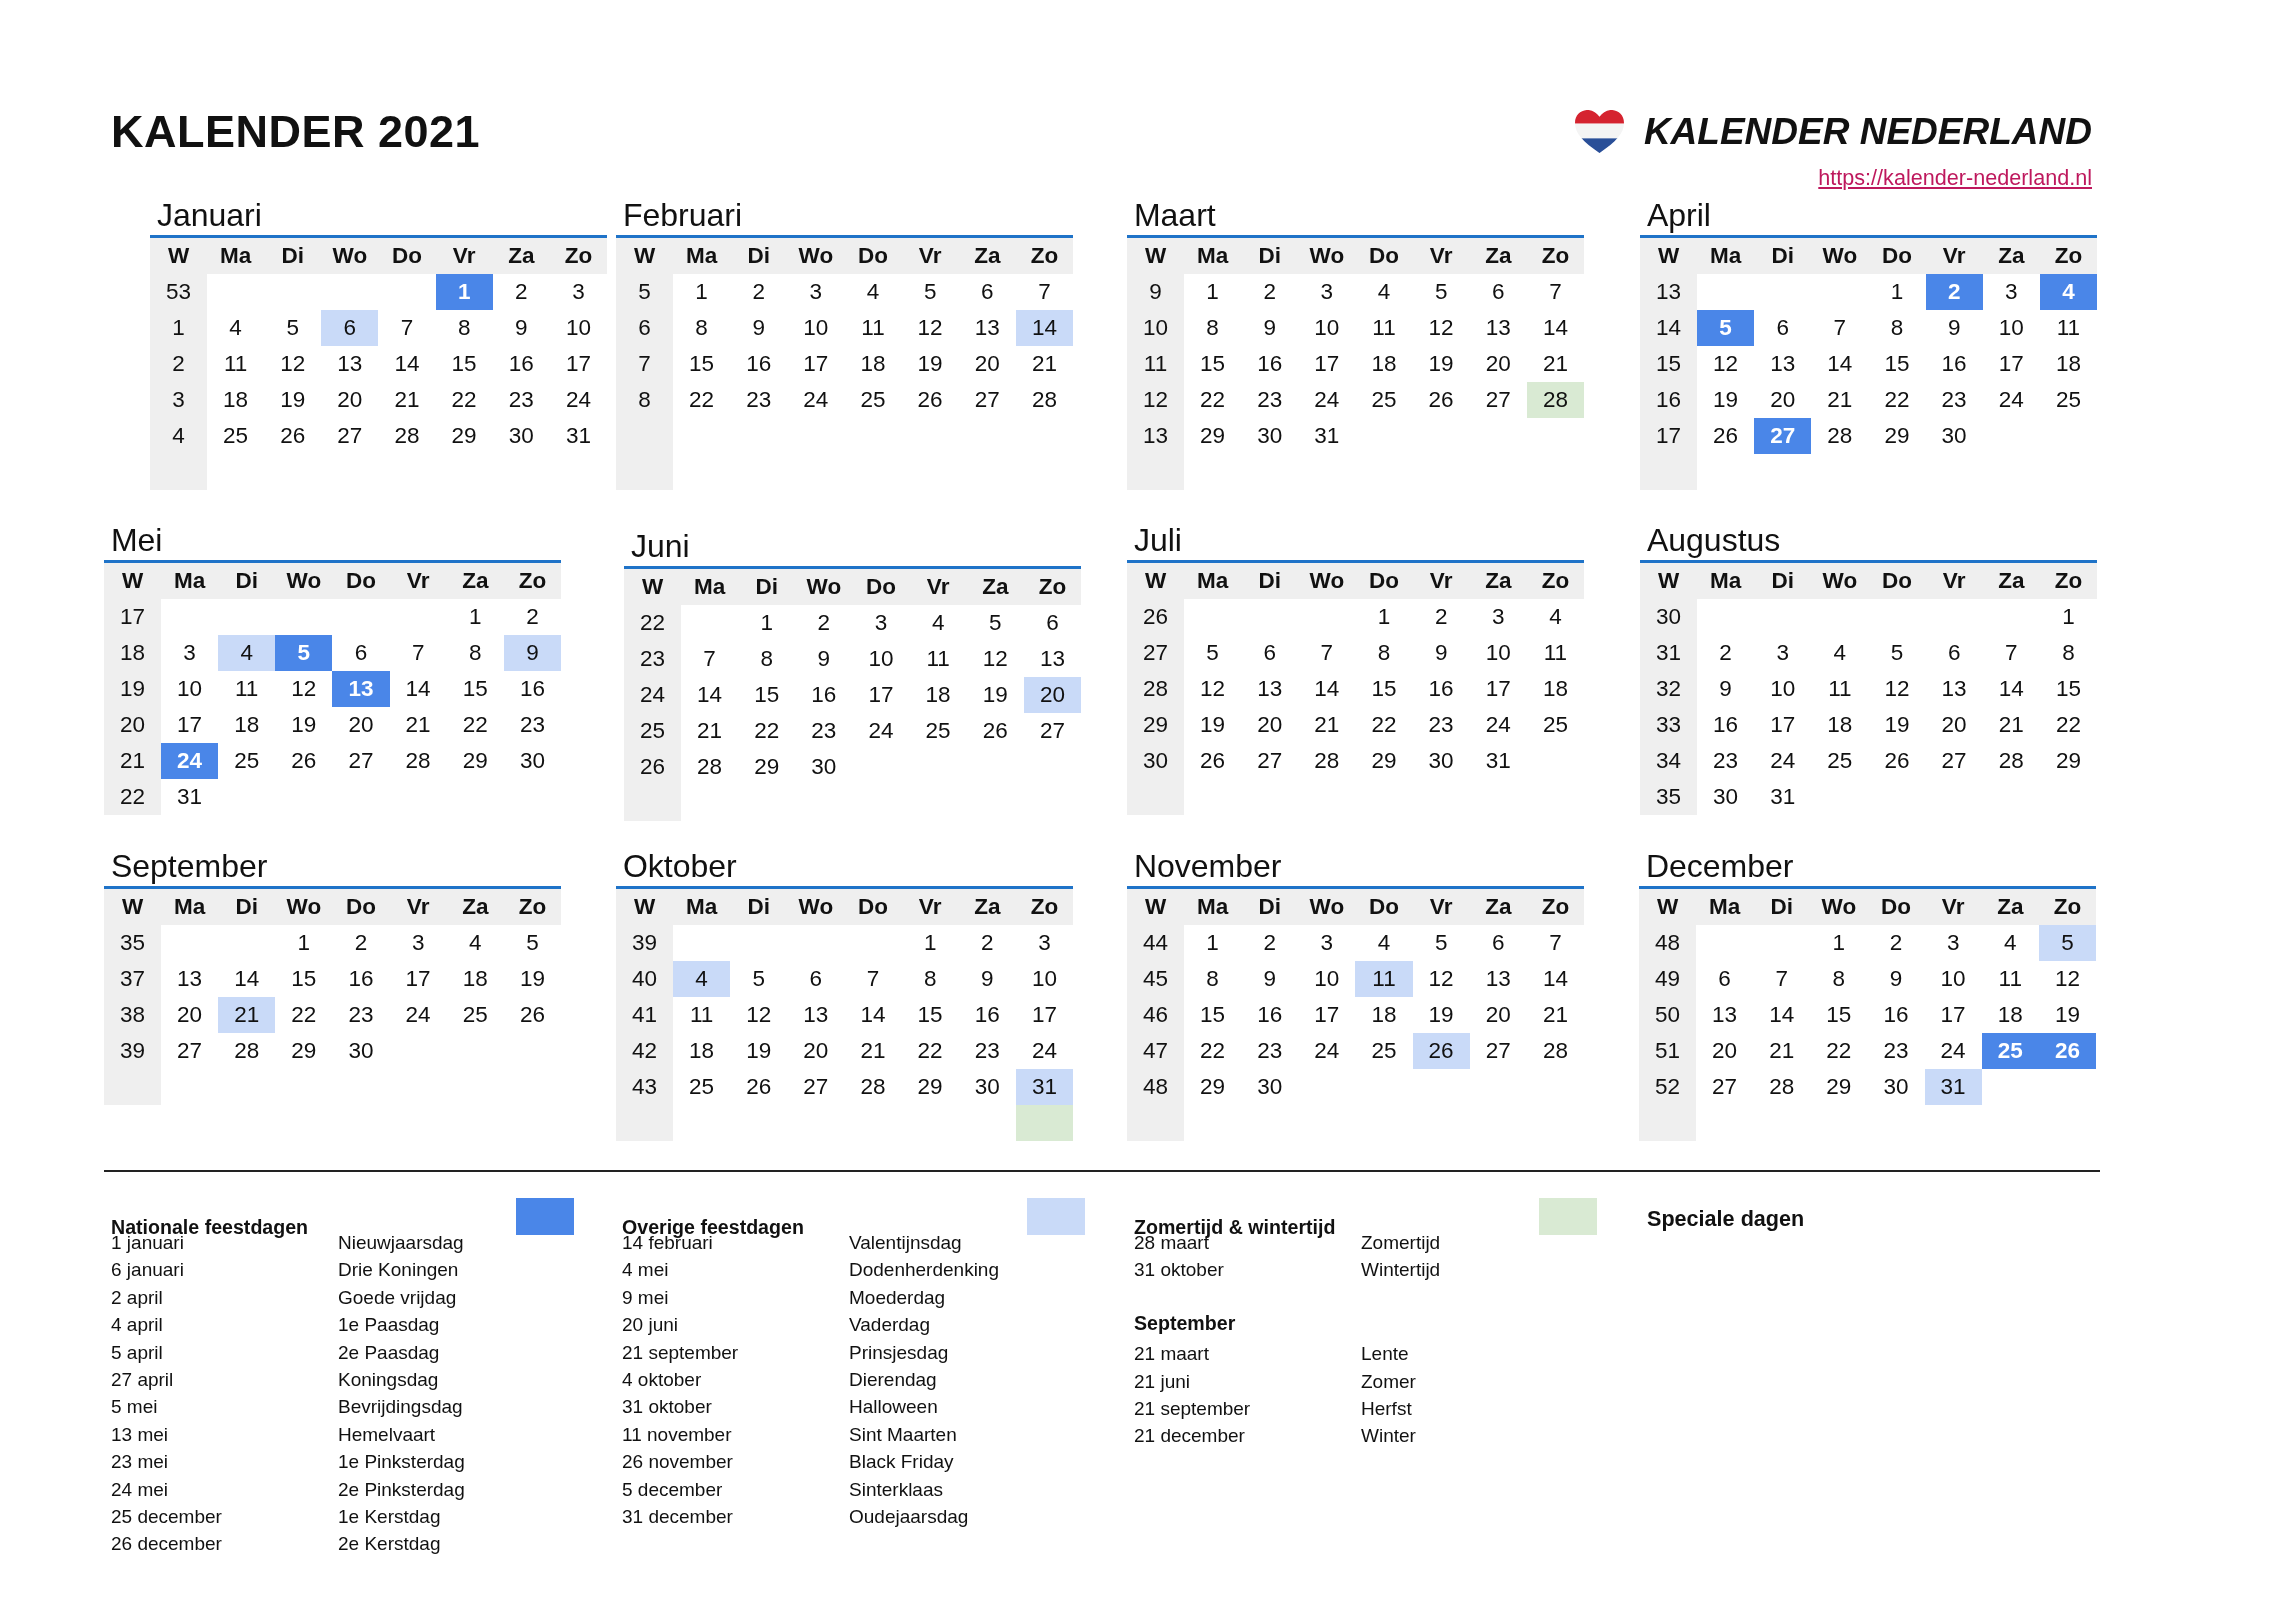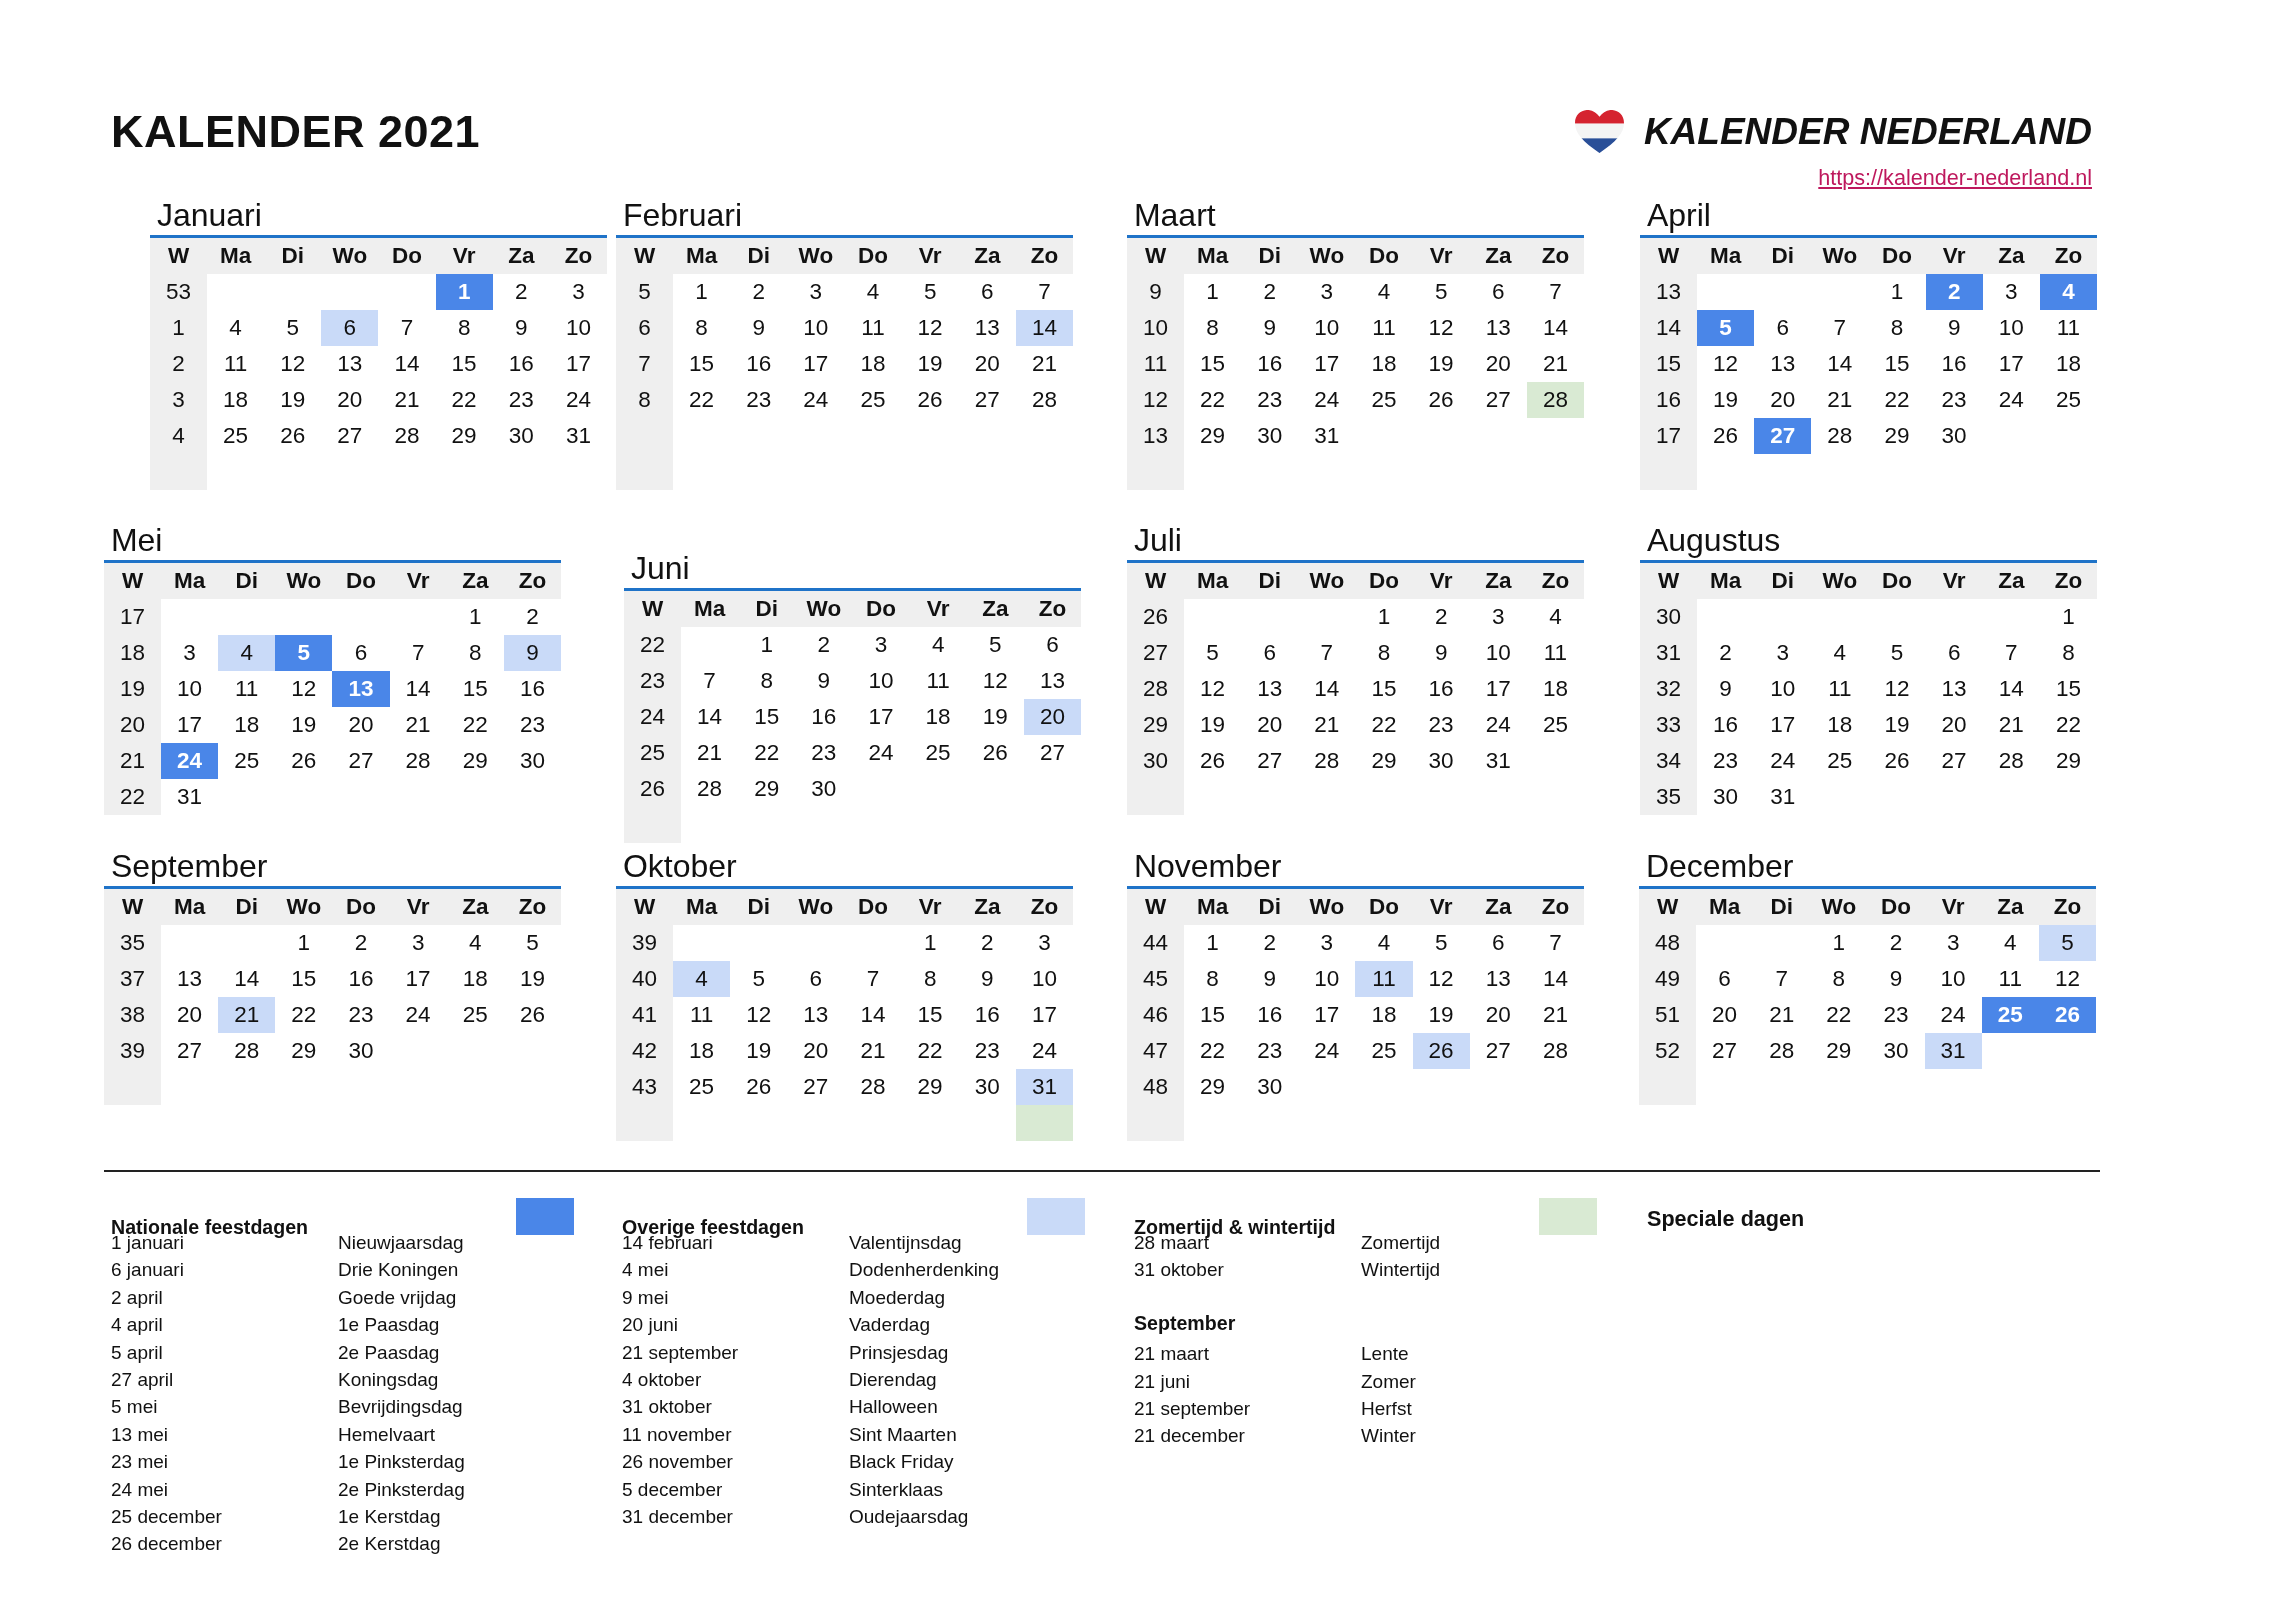--- a/index.html
+++ b/index.html
@@ -484,21 +484,21 @@
             <td class=""></td>
             <td class=""></td>
             <td class=""></td>
             <td class=""></td>
             <td class=""></td>
             <td class=""></td>
           </tr>
         </tbody>
       </table>
     </div>
-    <div class="month" style="left: 616px; top: 549px; padding-left: 8px;">
+    <div class="month" style="left: 616px; top: 527px; padding-left: 8px;">
       <div class="month-name">Juni</div>
       <div class="month-rule"></div>
       <table class="cal">
         <colgroup>
           <col class="wkc">
           <col>
           <col>
           <col>
           <col>
           <col>
@@ -1048,20 +1048,30 @@
             <td class="wk">49</td>
             <td class="">6</td>
             <td class="">7</td>
             <td class="">8</td>
             <td class="">9</td>
             <td class="">10</td>
             <td class="">11</td>
             <td class="">12</td>
           </tr>
           <tr>
+            <td class="wk">50</td>
+            <td class="">13</td>
+            <td class="">14</td>
+            <td class="">15</td>
+            <td class="">16</td>
+            <td class="">17</td>
+            <td class="">18</td>
+            <td class="">19</td>
+          </tr>
+          <tr>
             <td class="wk">51</td>
             <td class="">20</td>
             <td class="">21</td>
             <td class="">22</td>
             <td class="">23</td>
             <td class="">24</td>
             <td class="nat">25</td>
             <td class="nat">26</td>
           </tr>
           <tr>

